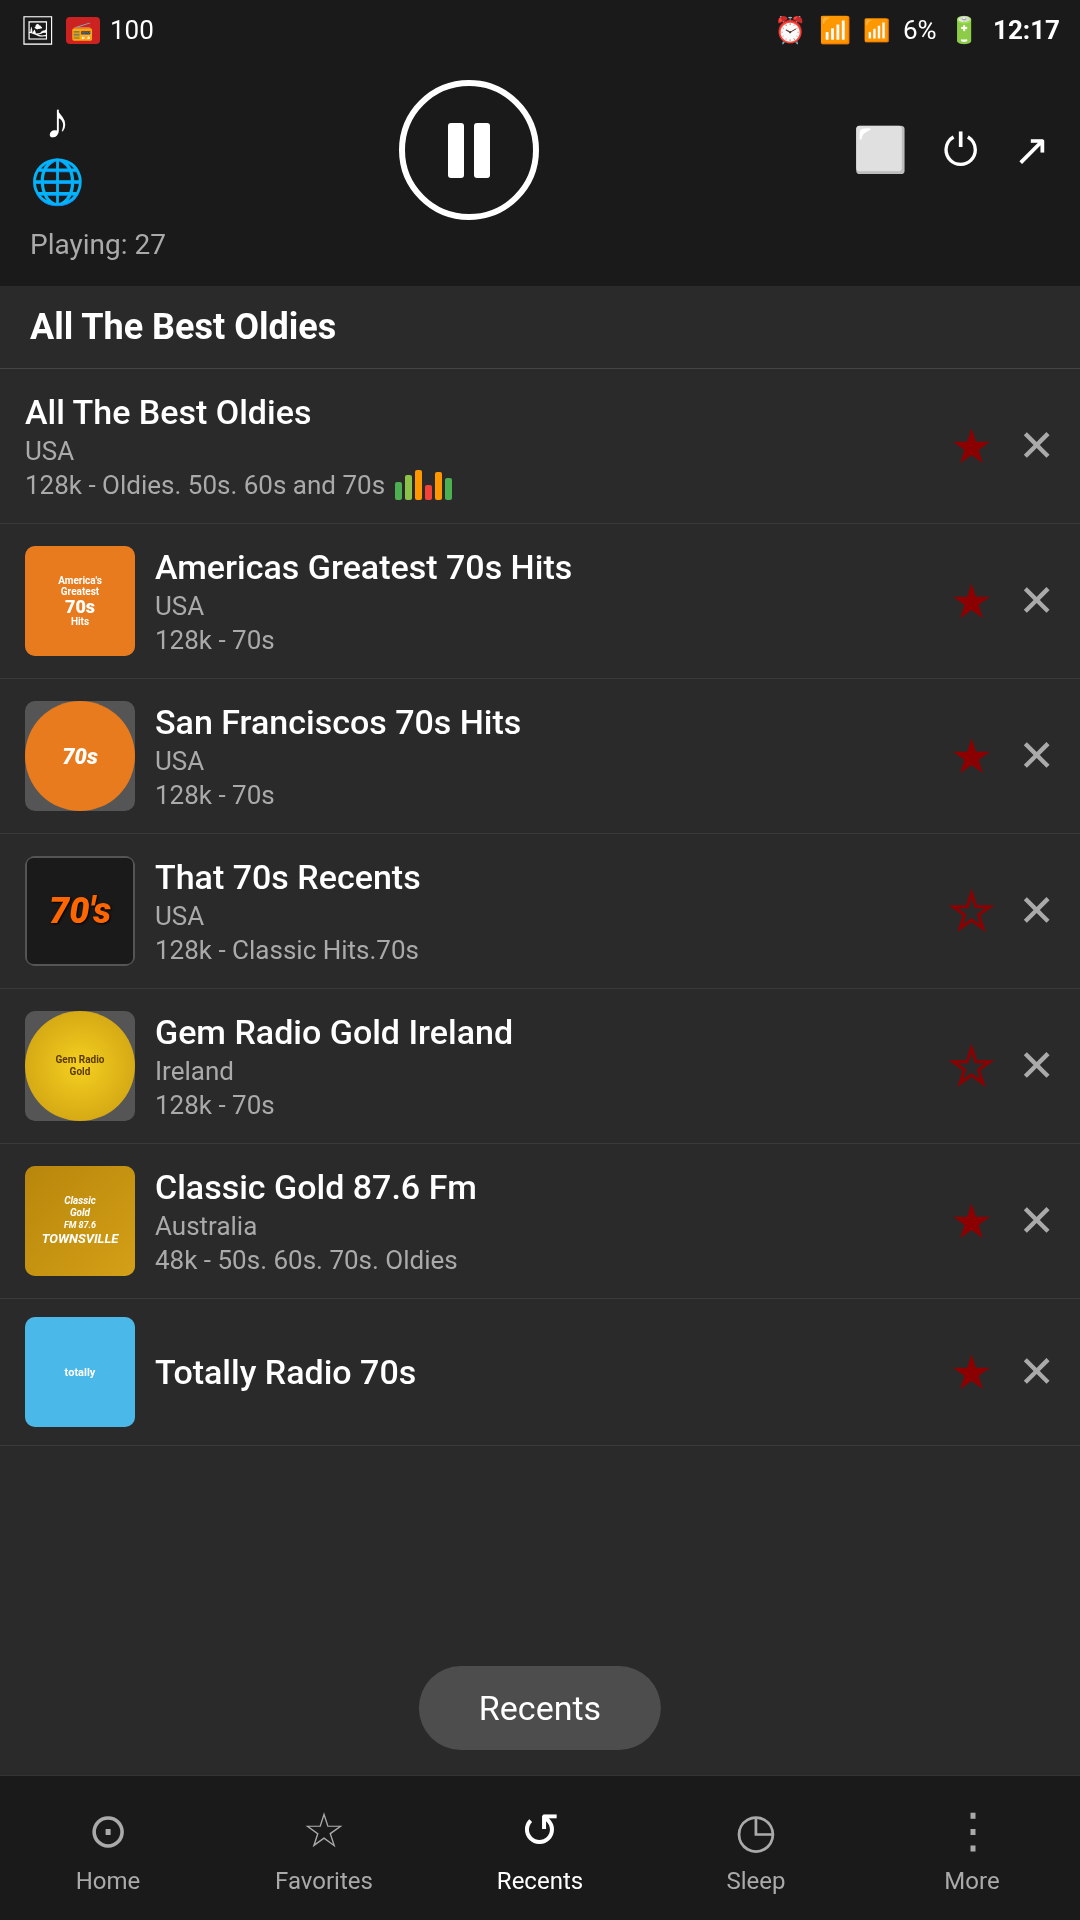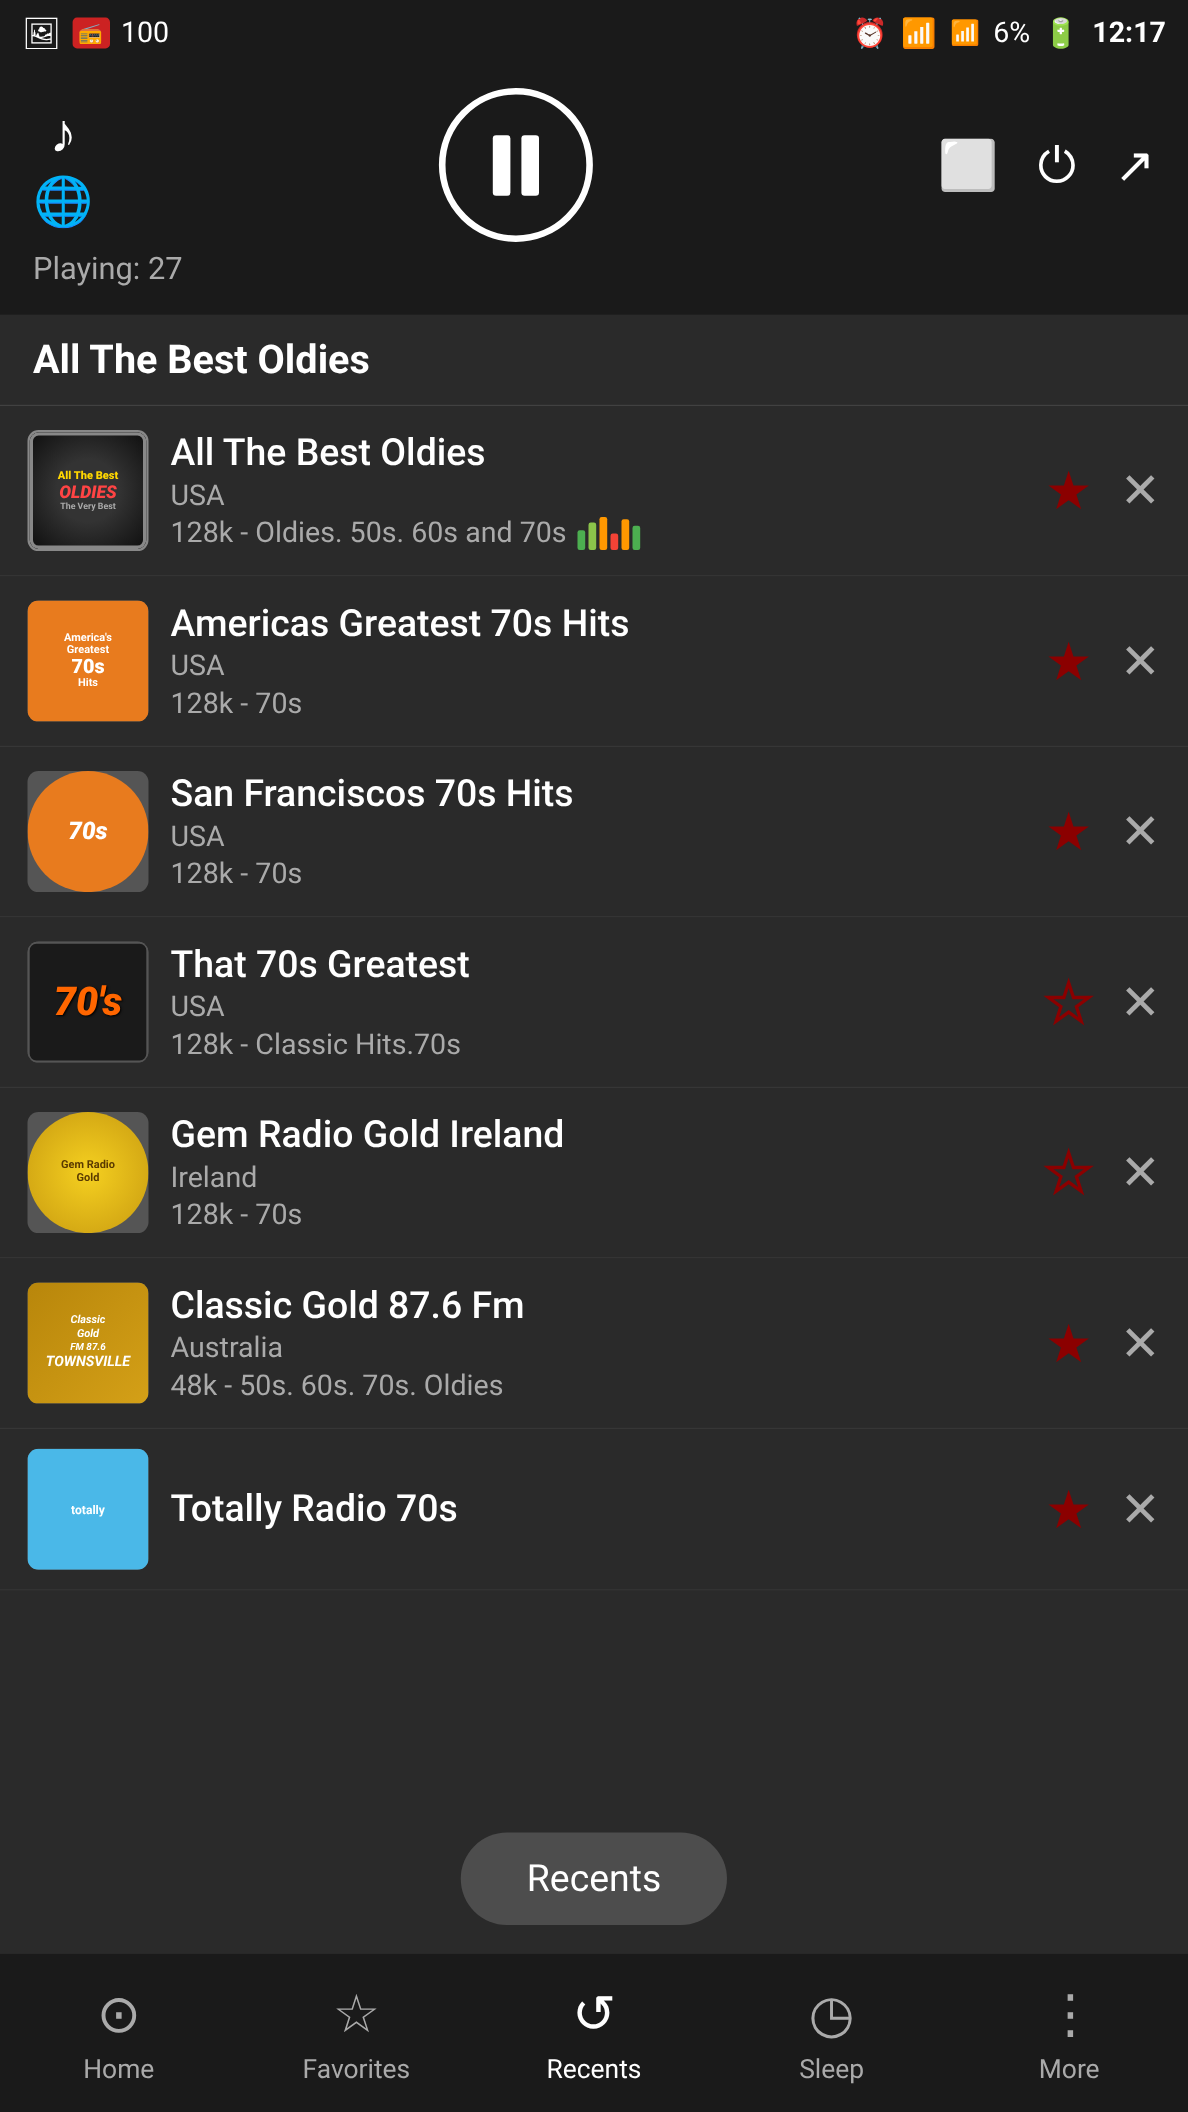--- a/index.html
+++ b/index.html
@@ -371,27 +371,20 @@
   </div>
 </div>
 
 <div class="now-playing-title">
   <span>All The Best Oldies</span>
 </div>
 
 <div class="station-list">
 
   <div class="station-item">
-    <div class="station-logo logo-oldies">
-      <div class="logo-oldies-inner">
-        <span class="logo-oldies-text" style="font-size:10px;color:#ffd700;font-weight:900;line-height:1;">All The Best</span>
-        <span style="font-size:16px;color:#ff4444;font-weight:900;font-style:italic;">OLDIES</span>
-        <span style="font-size:8px;color:#aaa;line-height:1;">The Very Best</span>
-      </div>
-    </div>
     <div class="station-info">
       <span class="station-name">All The Best Oldies</span>
       <span class="station-country">USA</span>
       <div class="station-details">
         <span>128k - Oldies. 50s. 60s and 70s</span>
         <div class="equalizer-bars">
           <div class="eq-bar" style="height:18px;background:#4caf50;"></div>
           <div class="eq-bar" style="height:25px;background:#8bc34a;"></div>
           <div class="eq-bar" style="height:30px;background:#ff9800;"></div>
           <div class="eq-bar" style="height:15px;background:#f44336;"></div>
@@ -440,21 +433,21 @@
     </div>
   </div>
 
   <div class="station-item">
     <div class="station-logo">
       <div class="logo-that70s-inner">
         <span style="font-size:36px;color:#ff6600;font-weight:900;font-style:italic;text-shadow: 1px 1px 2px #000;">70's</span>
       </div>
     </div>
     <div class="station-info">
-      <span class="station-name">That 70s Greatest</span>
+      <span class="station-name">That 70s Recents</span>
       <span class="station-country">USA</span>
       <span class="station-details">128k - Classic Hits.70s</span>
     </div>
     <div class="station-actions">
       <span class="star-btn outline" style="-webkit-text-stroke:3px #8B0000;color:transparent;">★</span>
       <span class="close-btn">✕</span>
     </div>
   </div>
 
   <div class="station-item">

